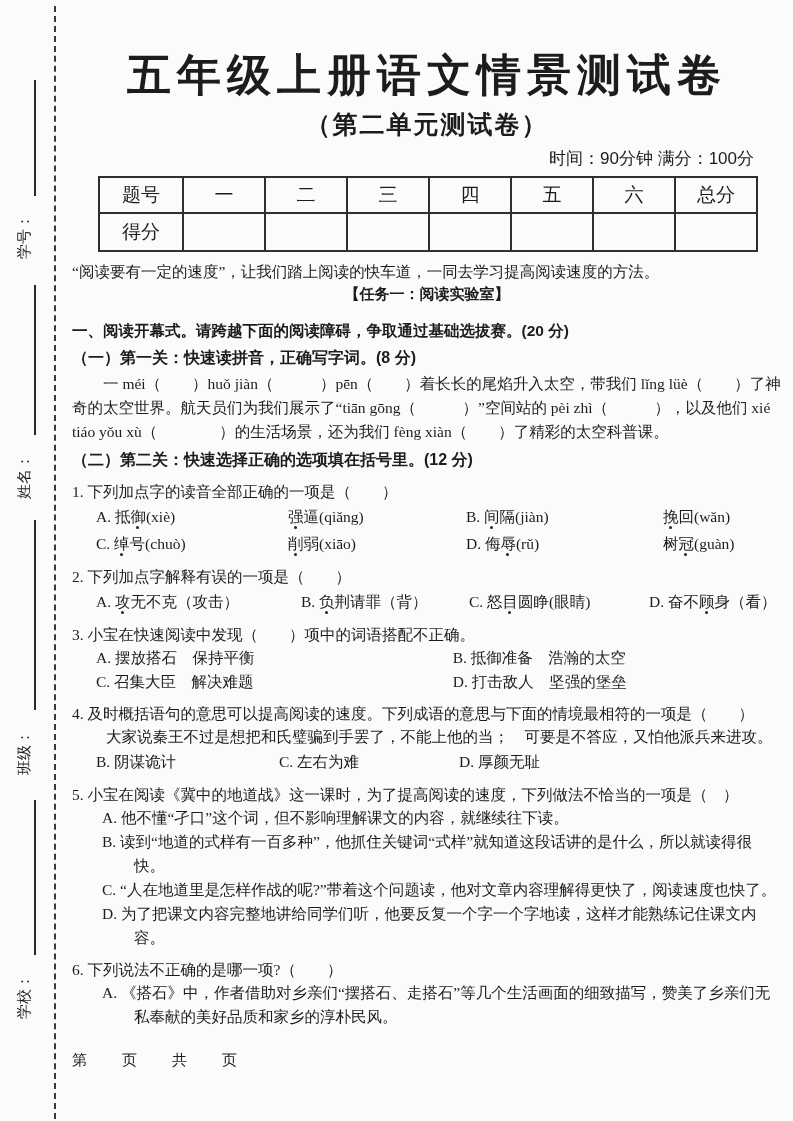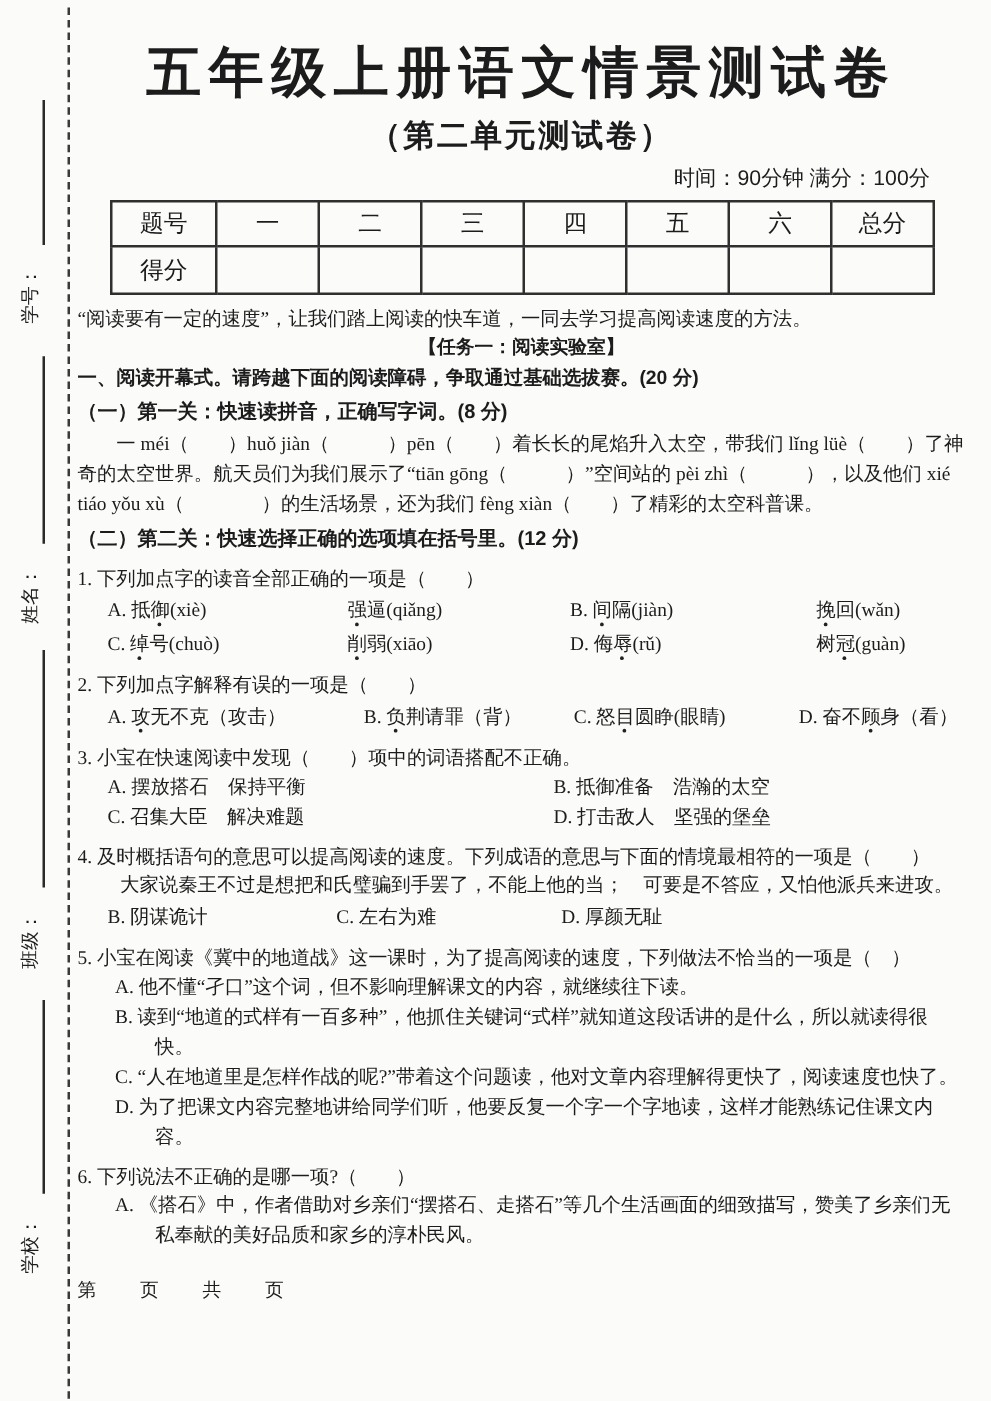--- a/index.html
+++ b/index.html
@@ -24,21 +24,21 @@
   }
   .side-label {
     position:absolute; left:-14px; width:76px; text-align:center;
     transform:rotate(-90deg);
     font-size:15px; white-space:nowrap;
     font-family:"Liberation Sans", sans-serif;
   }
 
   
   .main {
-    position:absolute; left:62px; top:0; width:710px; padding-top:34px;
+    position:absolute; left:72px; top:0; width:710px; padding-top:50px;
   }
   .title {
     text-align:center;
     font-family:"Liberation Sans", sans-serif;
     font-weight:900; font-size:44px; line-height:50px; letter-spacing:6px;
   }
   .subtitle {
     text-align:center; margin-top:10px;
     font-family:Liberation Mono, monospace;
     font-weight:700; font-size:25px; line-height:34px; letter-spacing:2px;
@@ -59,21 +59,21 @@
     font-size:19px; padding:0;
   }
   table.score tr.hdr td { height:34px; }
   table.score tr.scr td { height:36px; }
 
   .intro { margin-top:9px; font-size:15.5px; line-height:22px; }
   .banner {
     text-align:center; font-weight:700; font-size:15px; line-height:22px;
   }
   .sec-head {
-    margin-top:2px; font-family:"Liberation Sans", sans-serif;
+    margin-top:14px; font-family:"Liberation Sans", sans-serif;
     font-weight:700; font-size:15.5px; line-height:23px;
   }
   .part-head {
     margin-top:4px; font-family:"Liberation Sans", sans-serif;
     font-weight:700; font-size:16px; line-height:24px;
   }
   .pinyin-para {
     margin-top:2px; font-size:15.5px; line-height:24px; text-indent:2em;
   }
 

